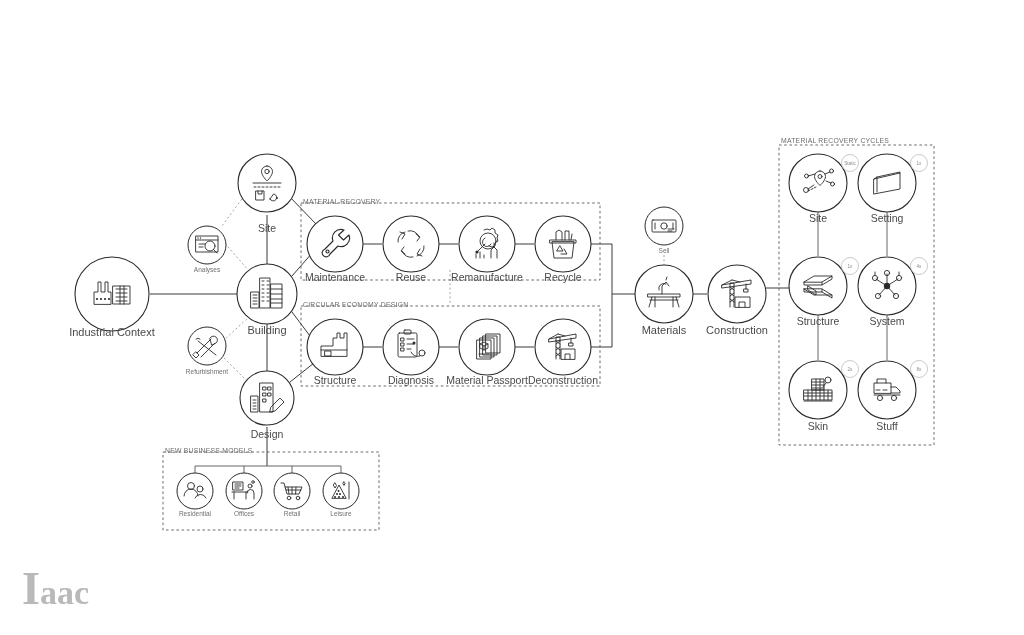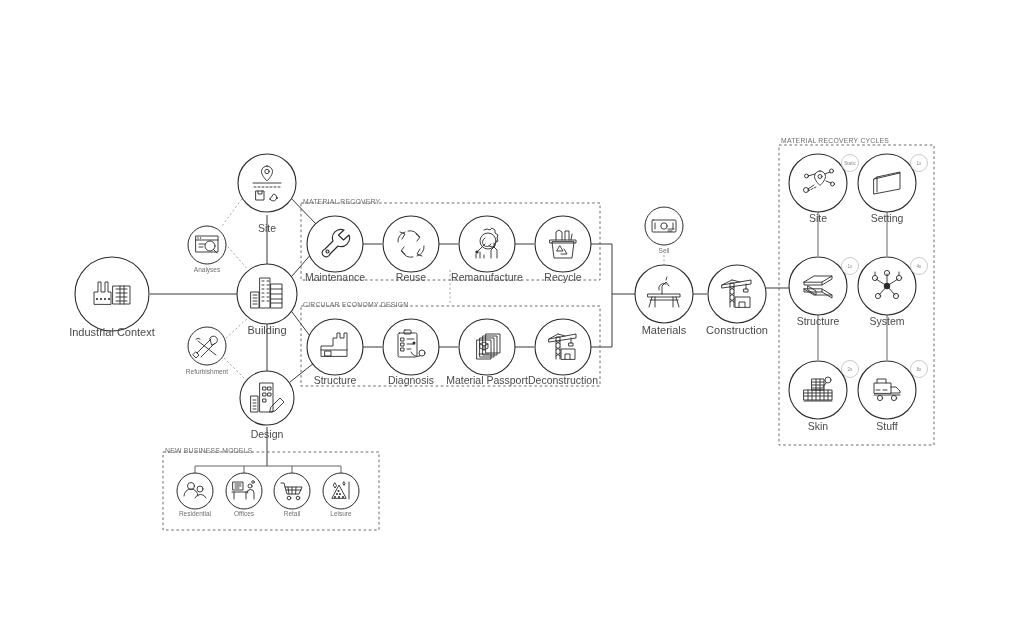--- a/index.html
+++ b/index.html
@@ -472,13 +472,16 @@
         <circle class="ico thin" cx="7" cy="8" r="2.6" stroke-width=".9"></circle>
         <path class="ico thin" d="M-11 0 h4 M-4 0 h4" stroke-width=".7"></path>
       </g>
       <text class="node-label" x="887" y="430">Stuff</text>
       <circle class="badge" cx="919" cy="369" r="8.5"></circle>
       <text class="badge-text" x="919" y="370.8">8x</text>
     </g>
 
   </svg>
 
+  <div id="logo">
+    <span class="i">I</span><span class="aac">aac</span>
+  </div>
 </div>
 
 </body></html>

